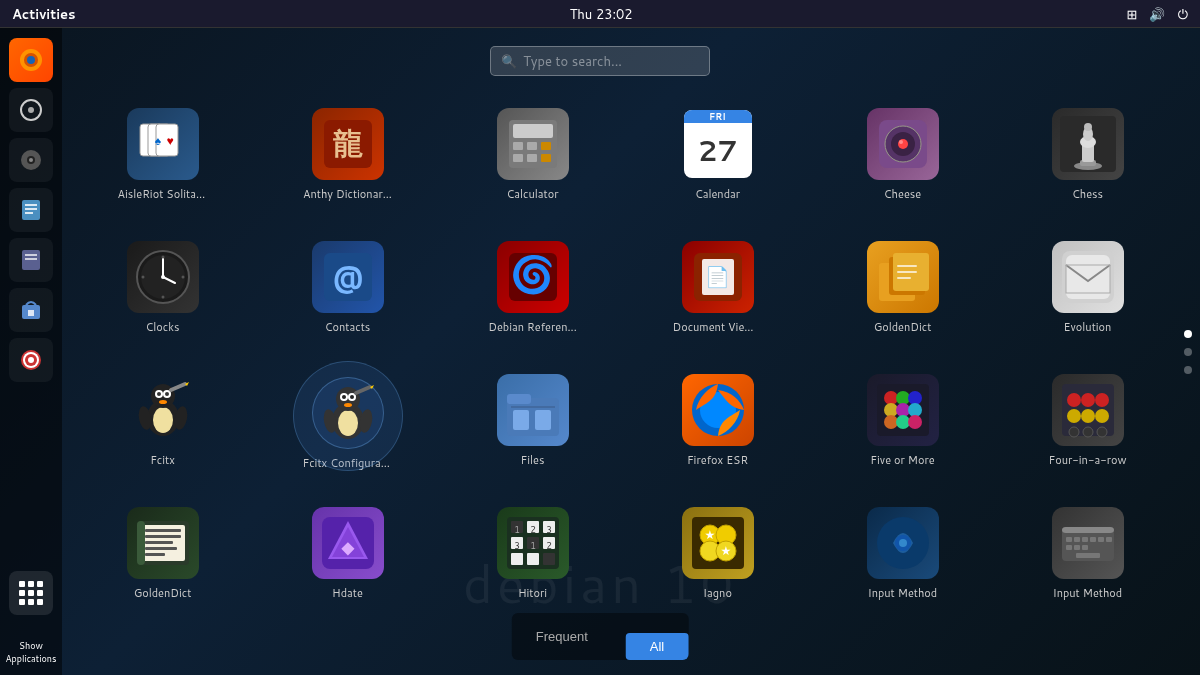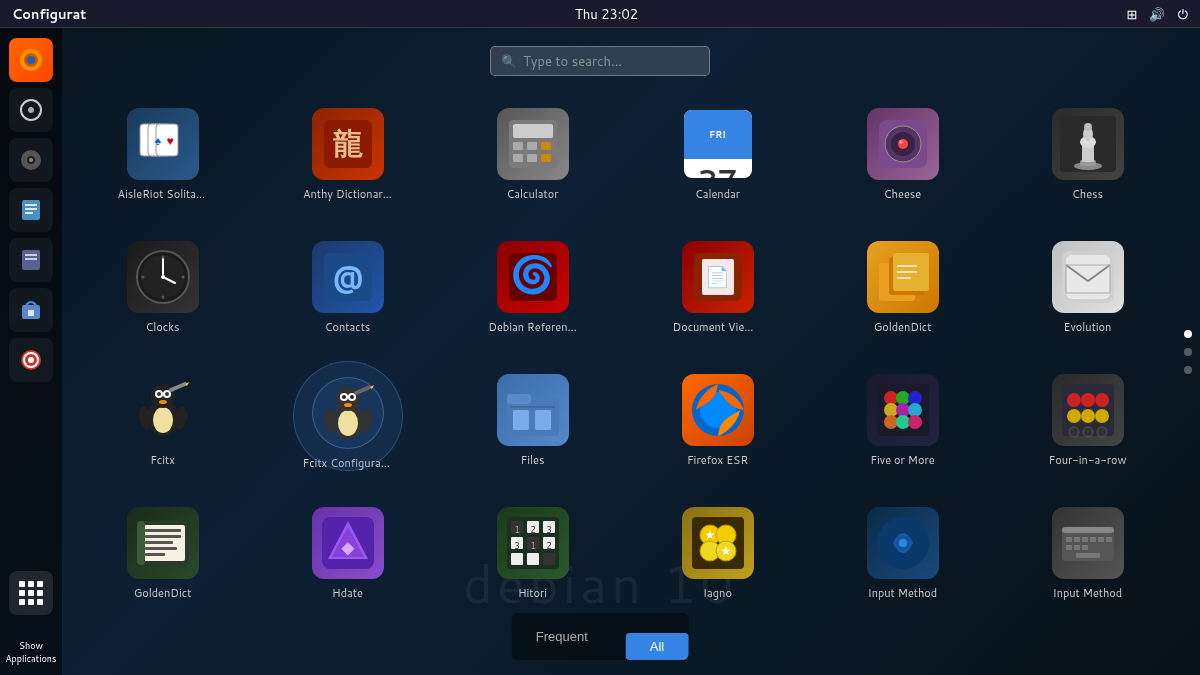--- a/index.html
+++ b/index.html
@@ -245,39 +245,39 @@
       border-radius: 8px;
       display: flex;
       flex-direction: column;
       overflow: hidden;
     }
     .calendar-header {
       background: #3584e4;
       color: white;
       font-size: 9px;
       text-align: center;
-      padding: 18px;
+      padding: 0;
       font-weight: bold;
     }
     .calendar-day {
       font-size: 28px;
       font-weight: bold;
       color: #333;
       text-align: center;
       flex: 1;
       display: flex;
       align-items: center;
       justify-content: center;
     }
   </style>
 </head>
 <body>
 
 <div class="top-bar">
-  <span class="top-bar-left">Configurat</span>
+  <span class="top-bar-left">Activities</span>
   <span class="top-bar-center">Thu 23:02</span>
   <div class="top-bar-right">
     <span>⊞</span>
     <span>🔊</span>
     <span>⏻</span>
   </div>
 </div>
 
 <div class="main-area">
 

